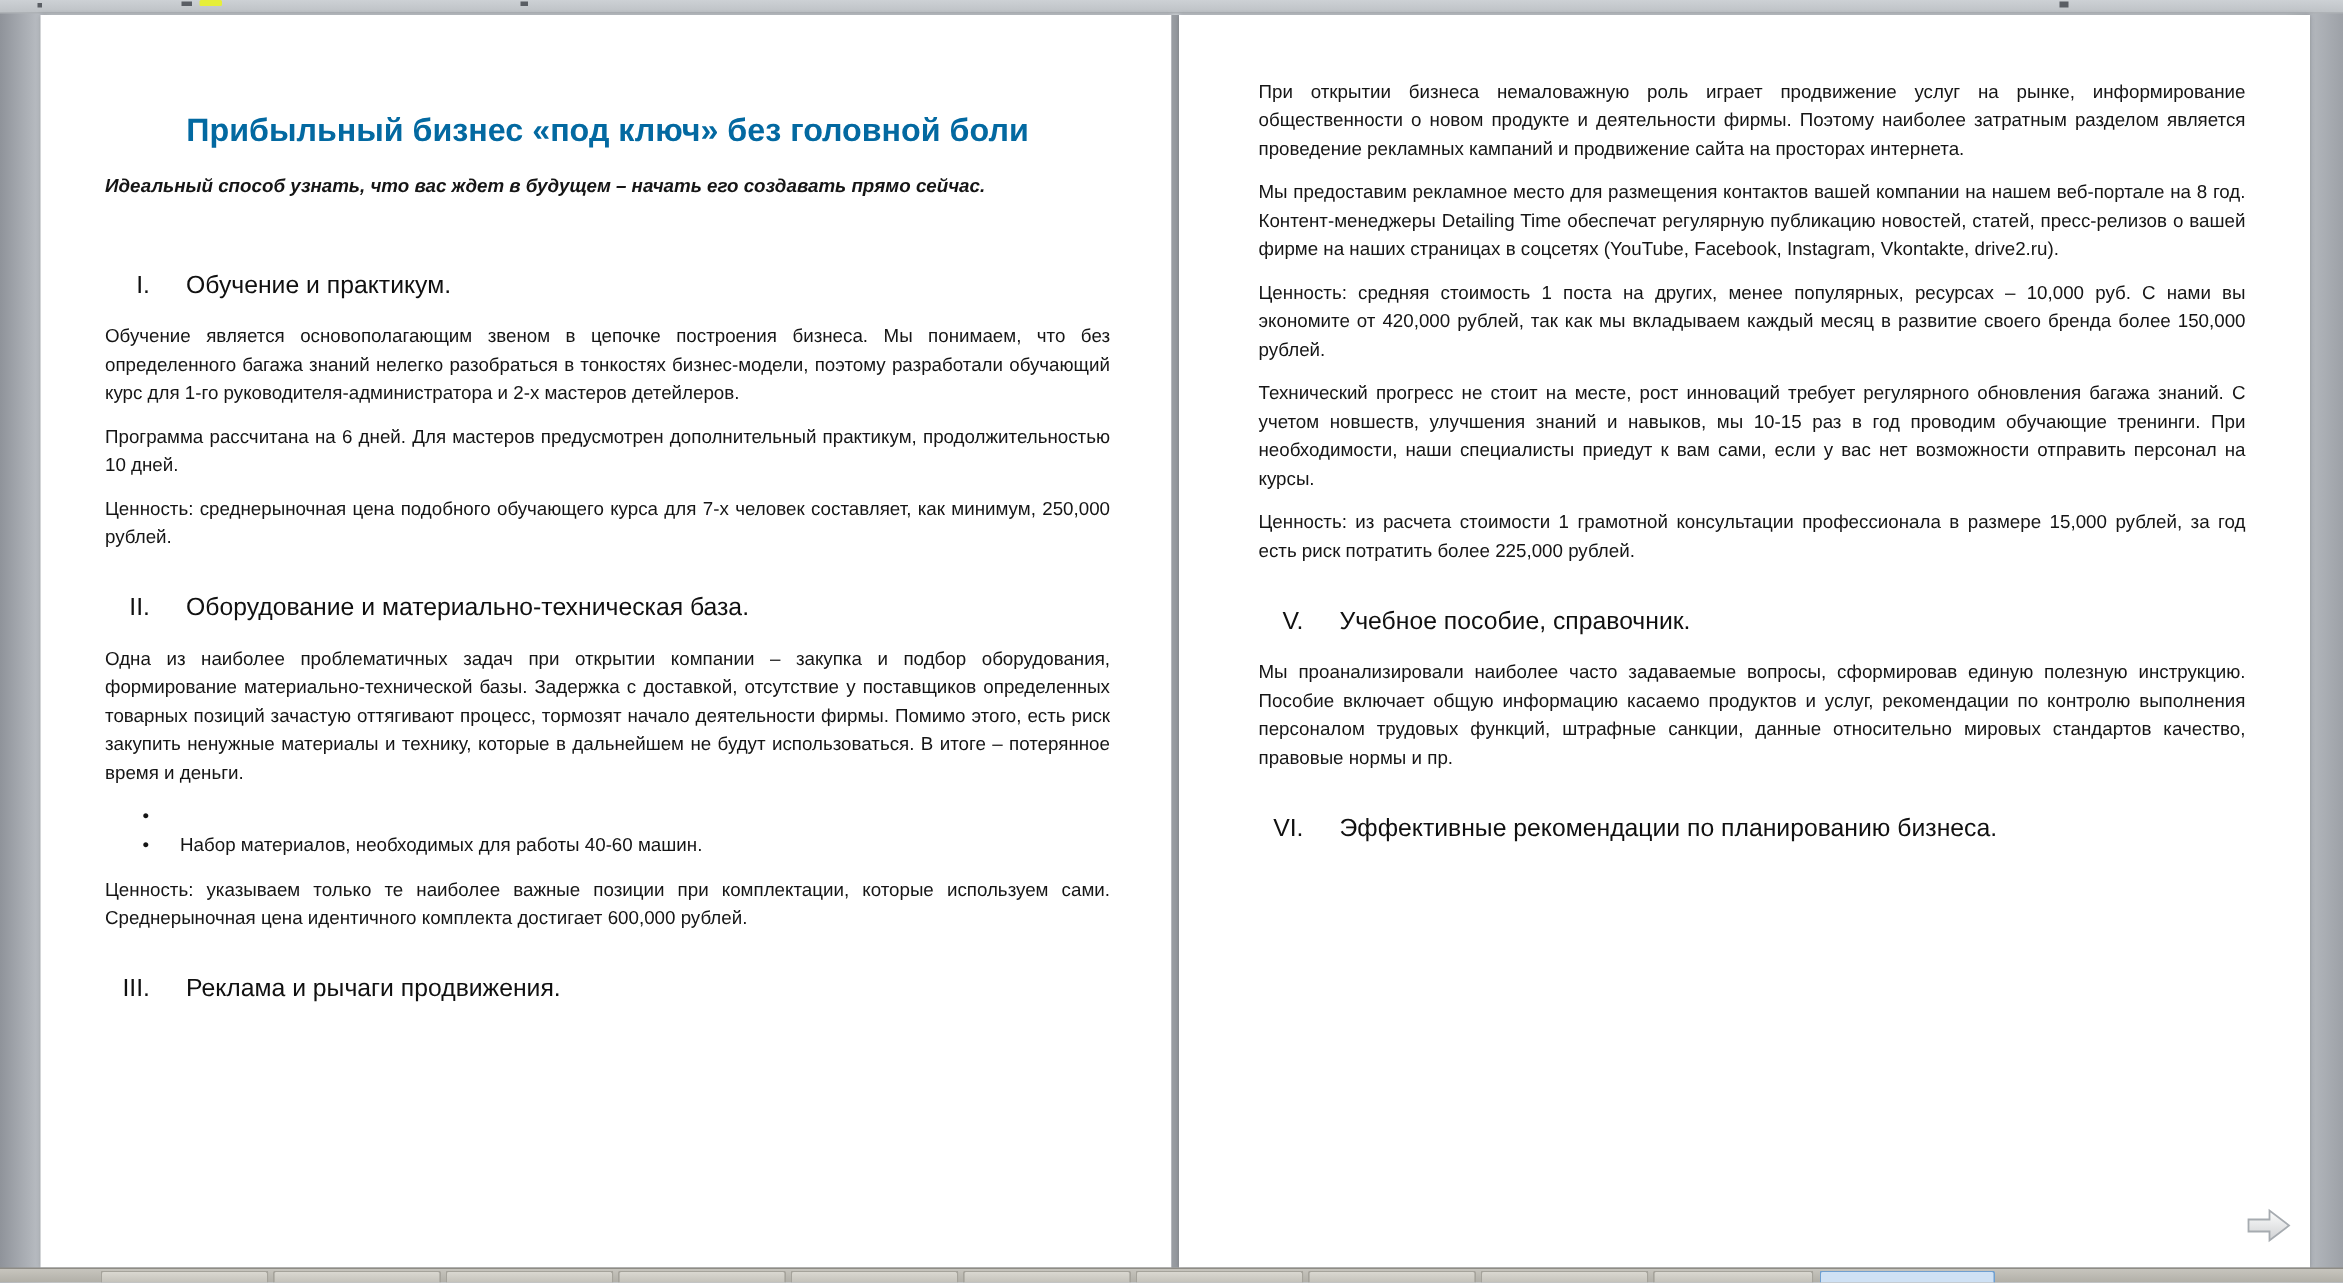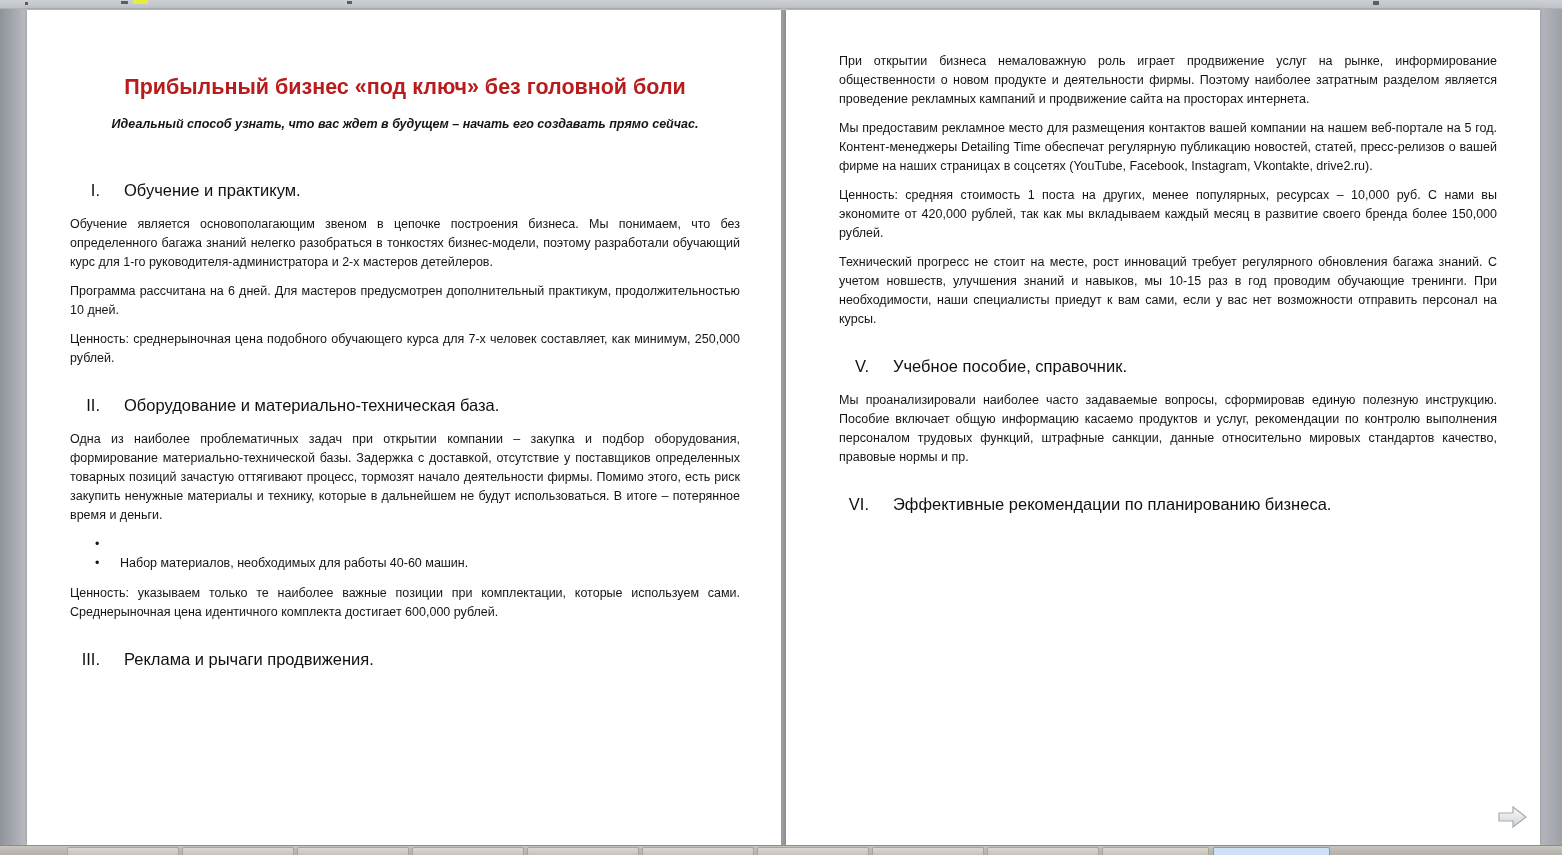--- a/index.html
+++ b/index.html
@@ -17,22 +17,22 @@
   .top-strip .m4{left:1373px;top:1px;width:6px;height:4px;}
   .swatch{position:absolute;left:133px;top:0;width:15px;height:4px;background:#e6ee39;border-radius:1px;}
 
   
   .page{position:absolute;top:10px;height:835px;background:#fff;
     box-shadow:0 0 3px rgba(50,54,60,.35);box-sizing:border-box;color:#151515;}
   .page-left{left:27px;width:754px;padding:0 41px 0 43px;}
   .page-right{left:786px;width:754px;padding:0 43px 0 53px;}
   .page-divider{position:absolute;top:10px;left:781px;width:5px;height:835px;background:#989ca1;}
 
-  .doc-title{margin:62px 0 0;font-size:21.5px;font-weight:bold;text-align:center;color:#b91c1c;line-height:30px;}
-  .doc-subtitle{margin:13px 0 0;font-size:12.5px;font-weight:bold;font-style:italic;text-align:center;line-height:18px;}
+  .doc-title{margin:62px 0 0;font-size:21.5px;font-weight:bold;text-align:center;color:#0369a1;line-height:30px;}
+  .doc-subtitle{margin:13px 0 0;font-size:12.5px;font-weight:bold;font-style:italic;line-height:18px;}
 
   .section-head{display:flex;margin:26px 0 14px;font-size:16.5px;color:#101010;line-height:22px;}
   .section-head.first{margin-top:46px;}
   .sec-num{width:30px;text-align:right;margin-right:24px;flex:none;}
   .sec-title{flex:1;}
 
   p.body{margin:0 0 10px;font-size:12.5px;line-height:19px;text-align:justify;}
   p.body.first-top{margin-top:42px;}
 
   ul.bullets{list-style:none;margin:0 0 11px;padding:0;}
@@ -92,24 +92,25 @@
     <div class="section-head">
       <span class="sec-num">III.</span>
       <span class="sec-title">Реклама и рычаги продвижения.</span>
     </div>
   </div>
 
   <div class="page-divider"></div>
 
   <div class="page page-right">
     <p class="body first-top">При открытии бизнеса немаловажную роль играет продвижение услуг на рынке, информирование общественности о новом продукте и деятельности фирмы. Поэтому наиболее затратным разделом является проведение рекламных кампаний и продвижение сайта на просторах интернета.</p>
-    <p class="body">Мы предоставим рекламное место для размещения контактов вашей компании на нашем веб-портале на 5 год. Контент-менеджеры Detailing Time обеспечат регулярную публикацию новостей, статей, пресс-релизов о вашей фирме на наших страницах в соцсетях (YouTube, Facebook, Instagram, Vkontakte, drive2.ru).</p>
+    <p class="body">Мы предоставим рекламное место для размещения контактов вашей компании на нашем веб-портале на 8 год. Контент-менеджеры Detailing Time обеспечат регулярную публикацию новостей, статей, пресс-релизов о вашей фирме на наших страницах в соцсетях (YouTube, Facebook, Instagram, Vkontakte, drive2.ru).</p>
     <p class="body">Ценность: средняя стоимость 1 поста на других, менее популярных, ресурсах – 10,000 руб. С нами вы экономите от 420,000 рублей, так как мы вкладываем каждый месяц в развитие своего бренда более 150,000 рублей.</p>
 
     <p class="body">Технический прогресс не стоит на месте, рост инноваций требует регулярного обновления багажа знаний. С учетом новшеств, улучшения знаний и навыков, мы 10-15 раз в год проводим обучающие тренинги. При необходимости, наши специалисты приедут к вам сами, если у вас нет возможности отправить персонал на курсы.</p>
+    <p class="body">Ценность: из расчета стоимости 1 грамотной консультации профессионала в размере 15,000 рублей, за год есть риск потратить более 225,000 рублей.</p>
 
     <div class="section-head">
       <span class="sec-num">V.</span>
       <span class="sec-title">Учебное пособие, справочник.</span>
     </div>
     <p class="body">Мы проанализировали наиболее часто задаваемые вопросы, сформировав единую полезную инструкцию. Пособие включает общую информацию касаемо продуктов и услуг, рекомендации по контролю выполнения персоналом трудовых функций, штрафные санкции, данные относительно мировых стандартов качество, правовые нормы и пр.</p>
 
     <div class="section-head">
       <span class="sec-num">VI.</span>
       <span class="sec-title">Эффективные рекомендации по планированию бизнеса.</span>

